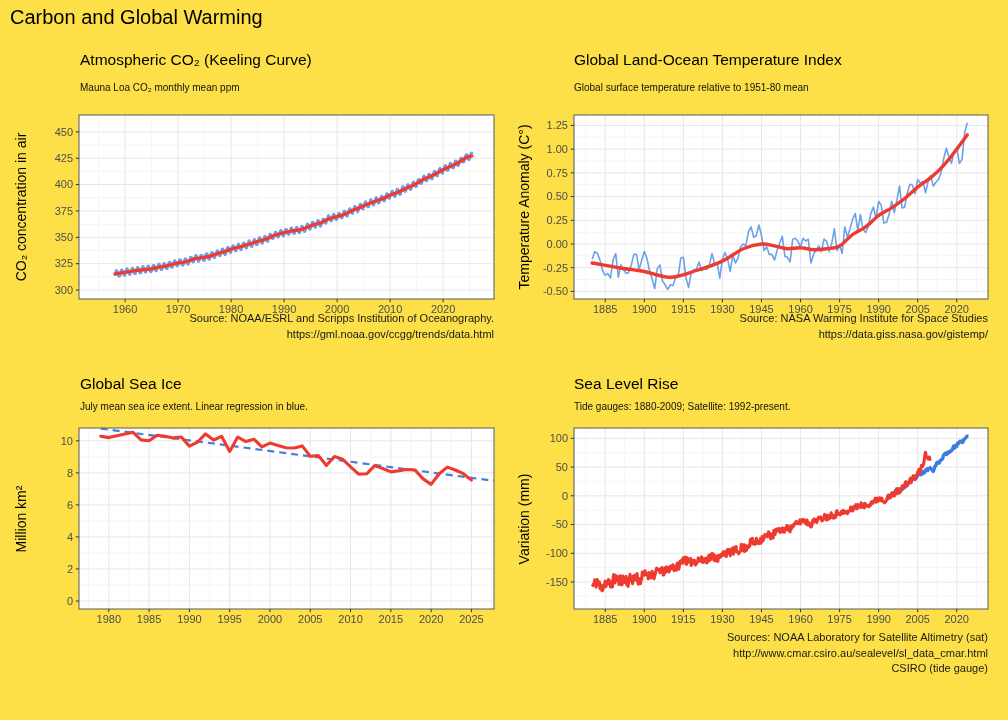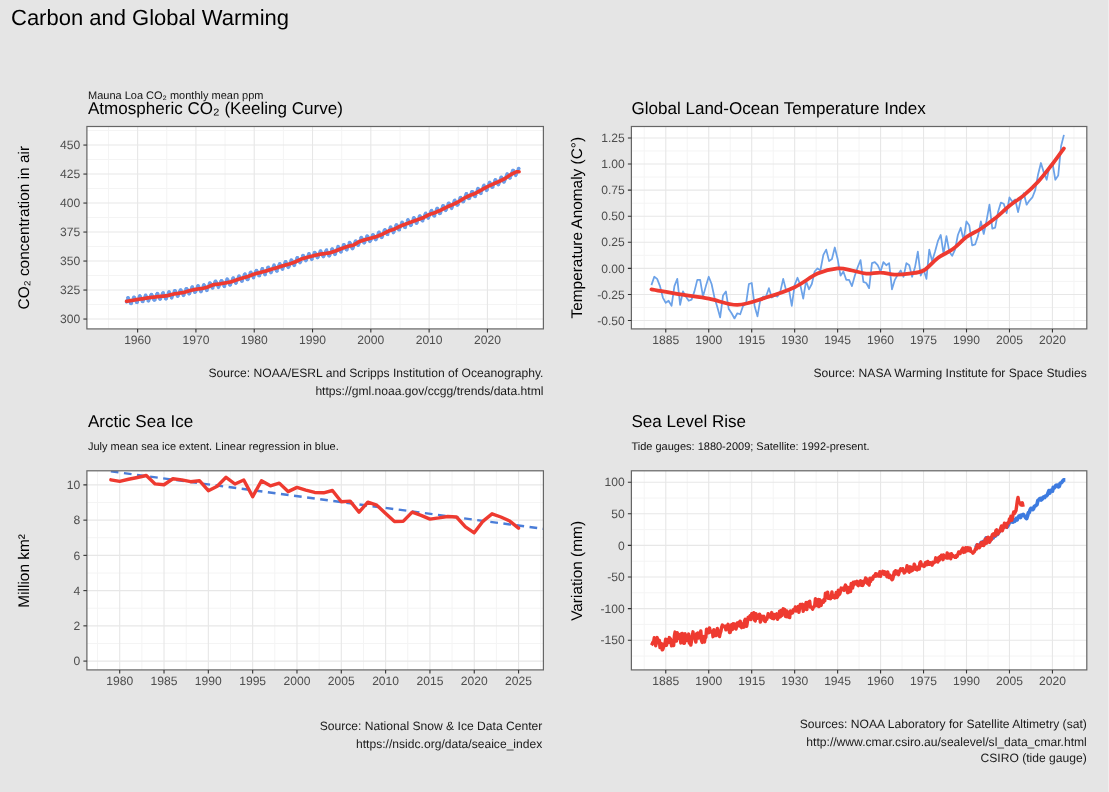--- a/index.html
+++ b/index.html
@@ -1,31 +1,31 @@
 <!DOCTYPE html>
 <html><head>
 <meta charset="utf-8">
 <style>
   html,body{margin:0;padding:0;background:#ffffff;}
-  .page{position:relative;width:1008px;height:720px;background:#e5e5e5;overflow:hidden;
+  .page{position:relative;width:1008px;height:720px;background:#fde047;overflow:hidden;
         font-family:"Liberation Sans",sans-serif;color:#000;}
   .main-title{position:absolute;left:10px;top:6px;font-size:20px;font-weight:400;color:#000;}
   .quad{position:absolute;width:504px;height:360px;}
   .q1{left:0;top:0;} .q2{left:504px;top:0;} .q3{left:0;top:360px;} .q4{left:504px;top:360px;}
   .chart-title{position:absolute;font-size:15.5px;color:#000;white-space:nowrap;}
   .chart-subtitle{position:absolute;font-size:10px;color:#111;white-space:nowrap;}
-  .q1 .chart-title,.q2 .chart-title{top:51px;margin-top:40px;}
+  .q1 .chart-title,.q2 .chart-title{top:51px;}
   .q1 .chart-subtitle,.q2 .chart-subtitle{top:82px;}
   .q3 .chart-title,.q4 .chart-title{top:15px;}
   .q3 .chart-subtitle,.q4 .chart-subtitle{top:41px;}
   .q1 .chart-title,.q1 .chart-subtitle,.q3 .chart-title,.q3 .chart-subtitle{left:80px;}
   .q2 .chart-title,.q2 .chart-subtitle,.q4 .chart-title,.q4 .chart-subtitle{left:70px;}
   .ylabel{position:absolute;font-size:14px;color:#000;white-space:nowrap;
           transform:translate(-50%,-50%) rotate(-90deg);}
-  .caption{position:absolute;font-size:11px;line-height:15.5px;color:#1a1a1a;text-align:right;white-space:nowrap;margin-top:22px;}
+  .caption{position:absolute;font-size:11px;line-height:15.5px;color:#1a1a1a;text-align:right;white-space:nowrap;}
   .q1 .caption{right:10px;top:311px;} .q2 .caption{right:20px;top:311px;}
   .q3 .caption{right:11px;top:272px;} .q4 .caption{right:20px;top:270px;text-align:right;}
   svg.panel{position:absolute;left:0;top:0;}
 </style>
 </head>
 <body>
 
 <div class="page">
   <div class="main-title">Carbon and Global Warming</div>
 
@@ -999,23 +999,25 @@
         <line x1="66.8" y1="196.56701030927834" x2="70" y2="196.56701030927834" stroke="#333333" stroke-width="1"></line>
         <text x="64" y="200.36701030927836" text-anchor="end" font-size="11" fill="#4d4d4d" font-family="Liberation Sans, sans-serif">0.50</text>
         <line x1="66.8" y1="172.8556701030928" x2="70" y2="172.8556701030928" stroke="#333333" stroke-width="1"></line>
         <text x="64" y="176.6556701030928" text-anchor="end" font-size="11" fill="#4d4d4d" font-family="Liberation Sans, sans-serif">0.75</text>
         <line x1="66.8" y1="149.1443298969072" x2="70" y2="149.1443298969072" stroke="#333333" stroke-width="1"></line>
         <text x="64" y="152.94432989690722" text-anchor="end" font-size="11" fill="#4d4d4d" font-family="Liberation Sans, sans-serif">1.00</text>
         <line x1="66.8" y1="125.43298969072163" x2="70" y2="125.43298969072163" stroke="#333333" stroke-width="1"></line>
         <text x="64" y="129.23298969072164" text-anchor="end" font-size="11" fill="#4d4d4d" font-family="Liberation Sans, sans-serif">1.25</text>
       </svg>
     <div class="chart-title">Global Land-Ocean Temperature Index</div>
+    <div class="chart-subtitle">Global surface temperature relative to 1951-80 mean</div>
     <div class="ylabel" style="left:20px;top:207px;">Temperature Anomaly (C°)</div>
     <div class="caption">
       <div>Source: NASA Warming Institute for Space Studies</div>
+      <div>https://data.giss.nasa.gov/gistemp/</div>
     </div>
   </section>
 
   <section class="quad q3">
     <svg class="panel" width="504" height="360">
         <rect x="79" y="68" width="415" height="181" fill="#ffffff"></rect>
         <line x1="88.66990291262172" y1="68" x2="88.66990291262172" y2="249" stroke="#f4f4f4" stroke-width="0.9"></line>
         <line x1="128.96116504854405" y1="68" x2="128.96116504854405" y2="249" stroke="#f4f4f4" stroke-width="0.9"></line>
         <line x1="169.2524271844664" y1="68" x2="169.2524271844664" y2="249" stroke="#f4f4f4" stroke-width="0.9"></line>
         <line x1="209.54368932038872" y1="68" x2="209.54368932038872" y2="249" stroke="#f4f4f4" stroke-width="0.9"></line>
@@ -1083,27 +1085,23 @@
         <text x="73" y="212.75575221238938" text-anchor="end" font-size="11" fill="#4d4d4d" font-family="Liberation Sans, sans-serif">2</text>
         <line x1="75.8" y1="176.9203539823009" x2="79" y2="176.9203539823009" stroke="#333333" stroke-width="1"></line>
         <text x="73" y="180.7203539823009" text-anchor="end" font-size="11" fill="#4d4d4d" font-family="Liberation Sans, sans-serif">4</text>
         <line x1="75.8" y1="144.8849557522124" x2="79" y2="144.8849557522124" stroke="#333333" stroke-width="1"></line>
         <text x="73" y="148.6849557522124" text-anchor="end" font-size="11" fill="#4d4d4d" font-family="Liberation Sans, sans-serif">6</text>
         <line x1="75.8" y1="112.84955752212392" x2="79" y2="112.84955752212392" stroke="#333333" stroke-width="1"></line>
         <text x="73" y="116.64955752212391" text-anchor="end" font-size="11" fill="#4d4d4d" font-family="Liberation Sans, sans-serif">8</text>
         <line x1="75.8" y1="80.81415929203541" x2="79" y2="80.81415929203541" stroke="#333333" stroke-width="1"></line>
         <text x="73" y="84.61415929203541" text-anchor="end" font-size="11" fill="#4d4d4d" font-family="Liberation Sans, sans-serif">10</text>
       </svg>
-    <div class="chart-title">Arctic Sea Ice</div>
+    <div class="chart-title">Global Sea Ice</div>
     <div class="chart-subtitle">July mean sea ice extent. Linear regression in blue.</div>
     <div class="ylabel" style="left:21px;top:159px;">Million km²</div>
-    <div class="caption">
-      <div>Source: National Snow &amp; Ice Data Center</div>
-      <div>https://nsidc.org/data/seaice_index</div>
-    </div>
   </section>
 
   <section class="quad q4">
     <svg class="panel" width="504" height="360">
         <rect x="70" y="68" width="414" height="181" fill="#ffffff"></rect>
         <line x1="81.71698113207547" y1="68" x2="81.71698113207547" y2="249" stroke="#f4f4f4" stroke-width="0.9"></line>
         <line x1="120.77358490566039" y1="68" x2="120.77358490566039" y2="249" stroke="#f4f4f4" stroke-width="0.9"></line>
         <line x1="159.83018867924528" y1="68" x2="159.83018867924528" y2="249" stroke="#f4f4f4" stroke-width="0.9"></line>
         <line x1="198.88679245283018" y1="68" x2="198.88679245283018" y2="249" stroke="#f4f4f4" stroke-width="0.9"></line>
         <line x1="237.9433962264151" y1="68" x2="237.9433962264151" y2="249" stroke="#f4f4f4" stroke-width="0.9"></line>

